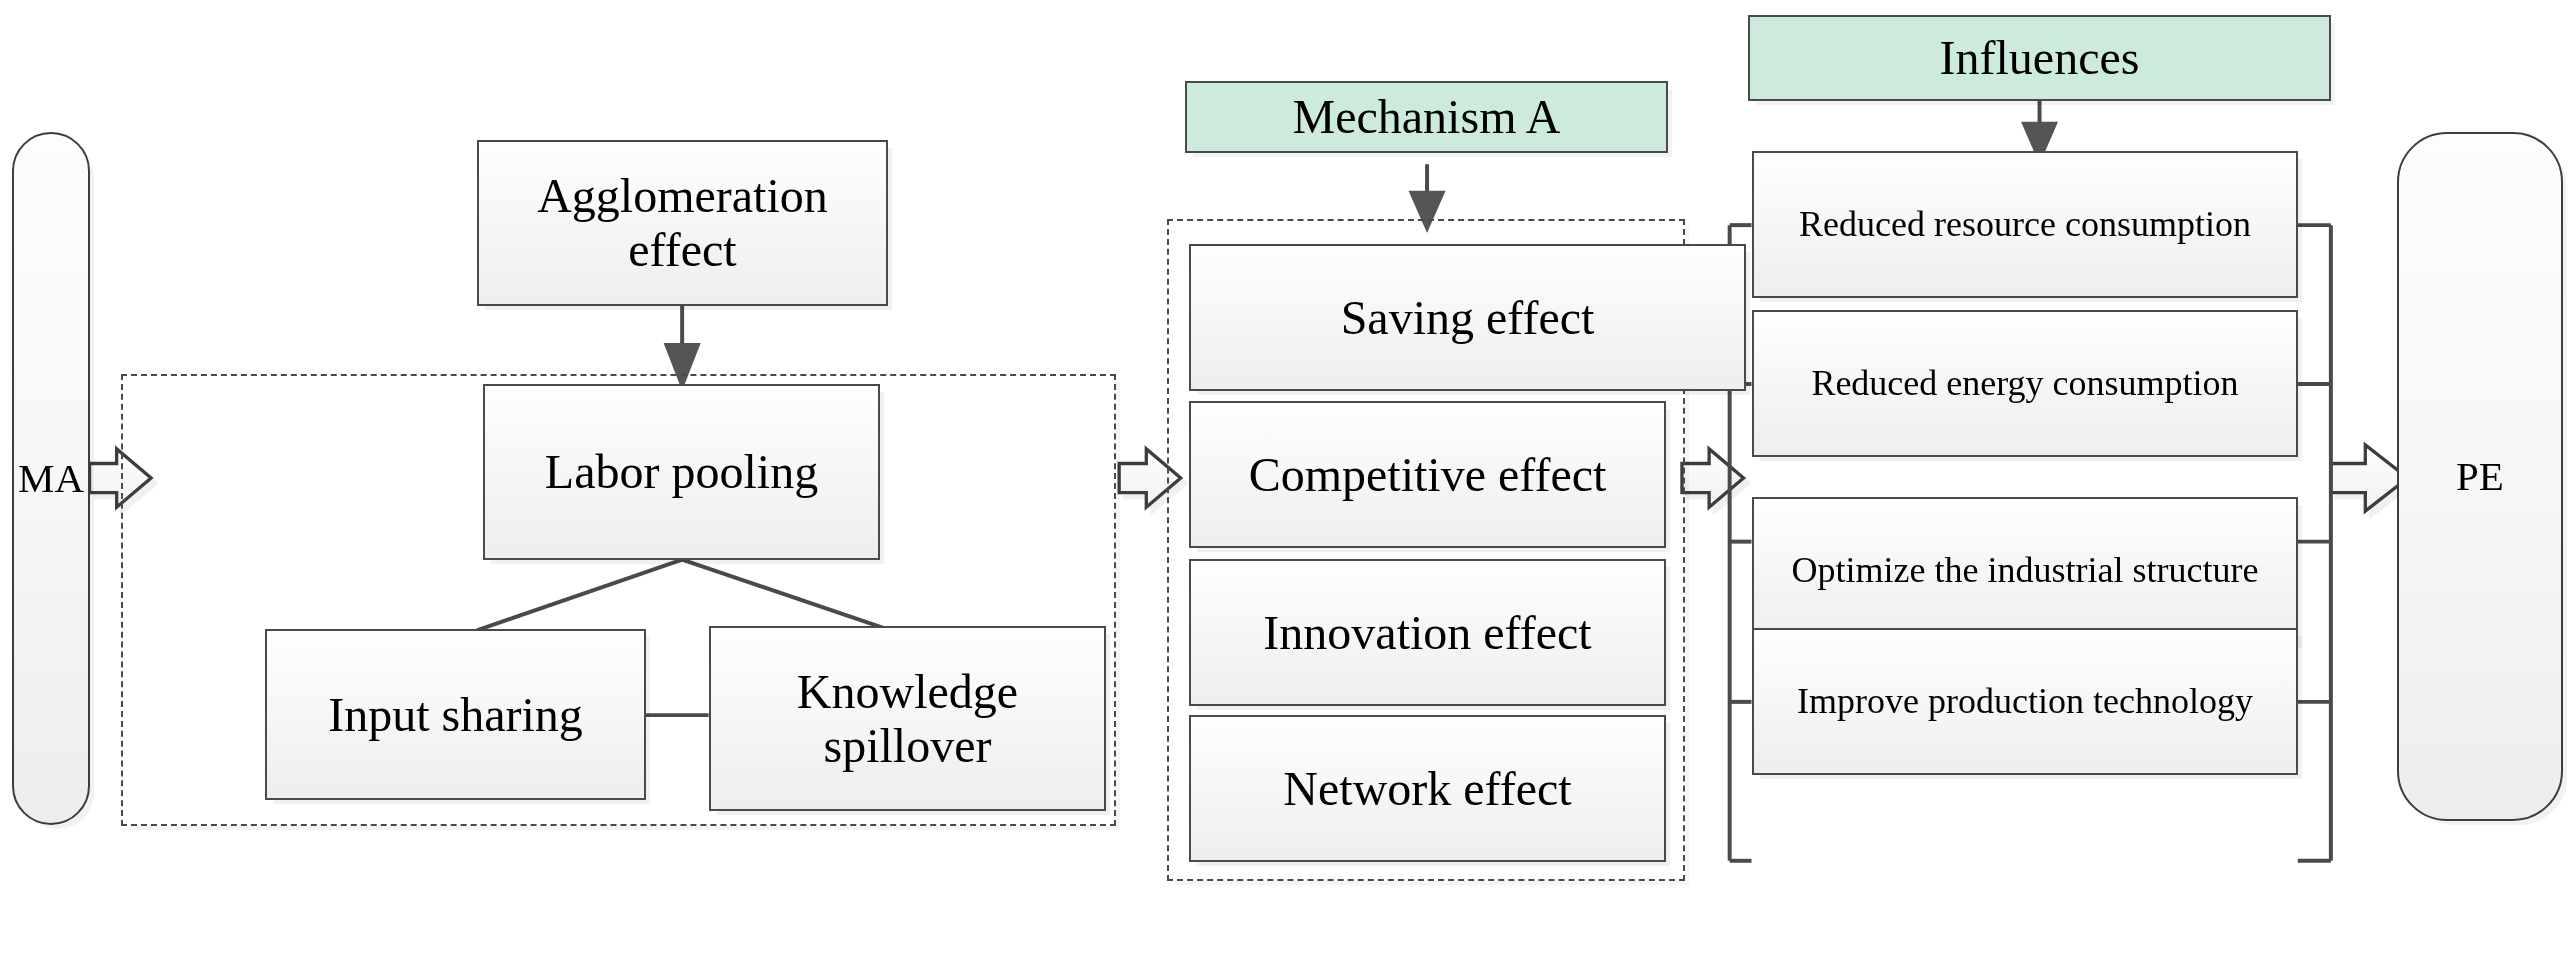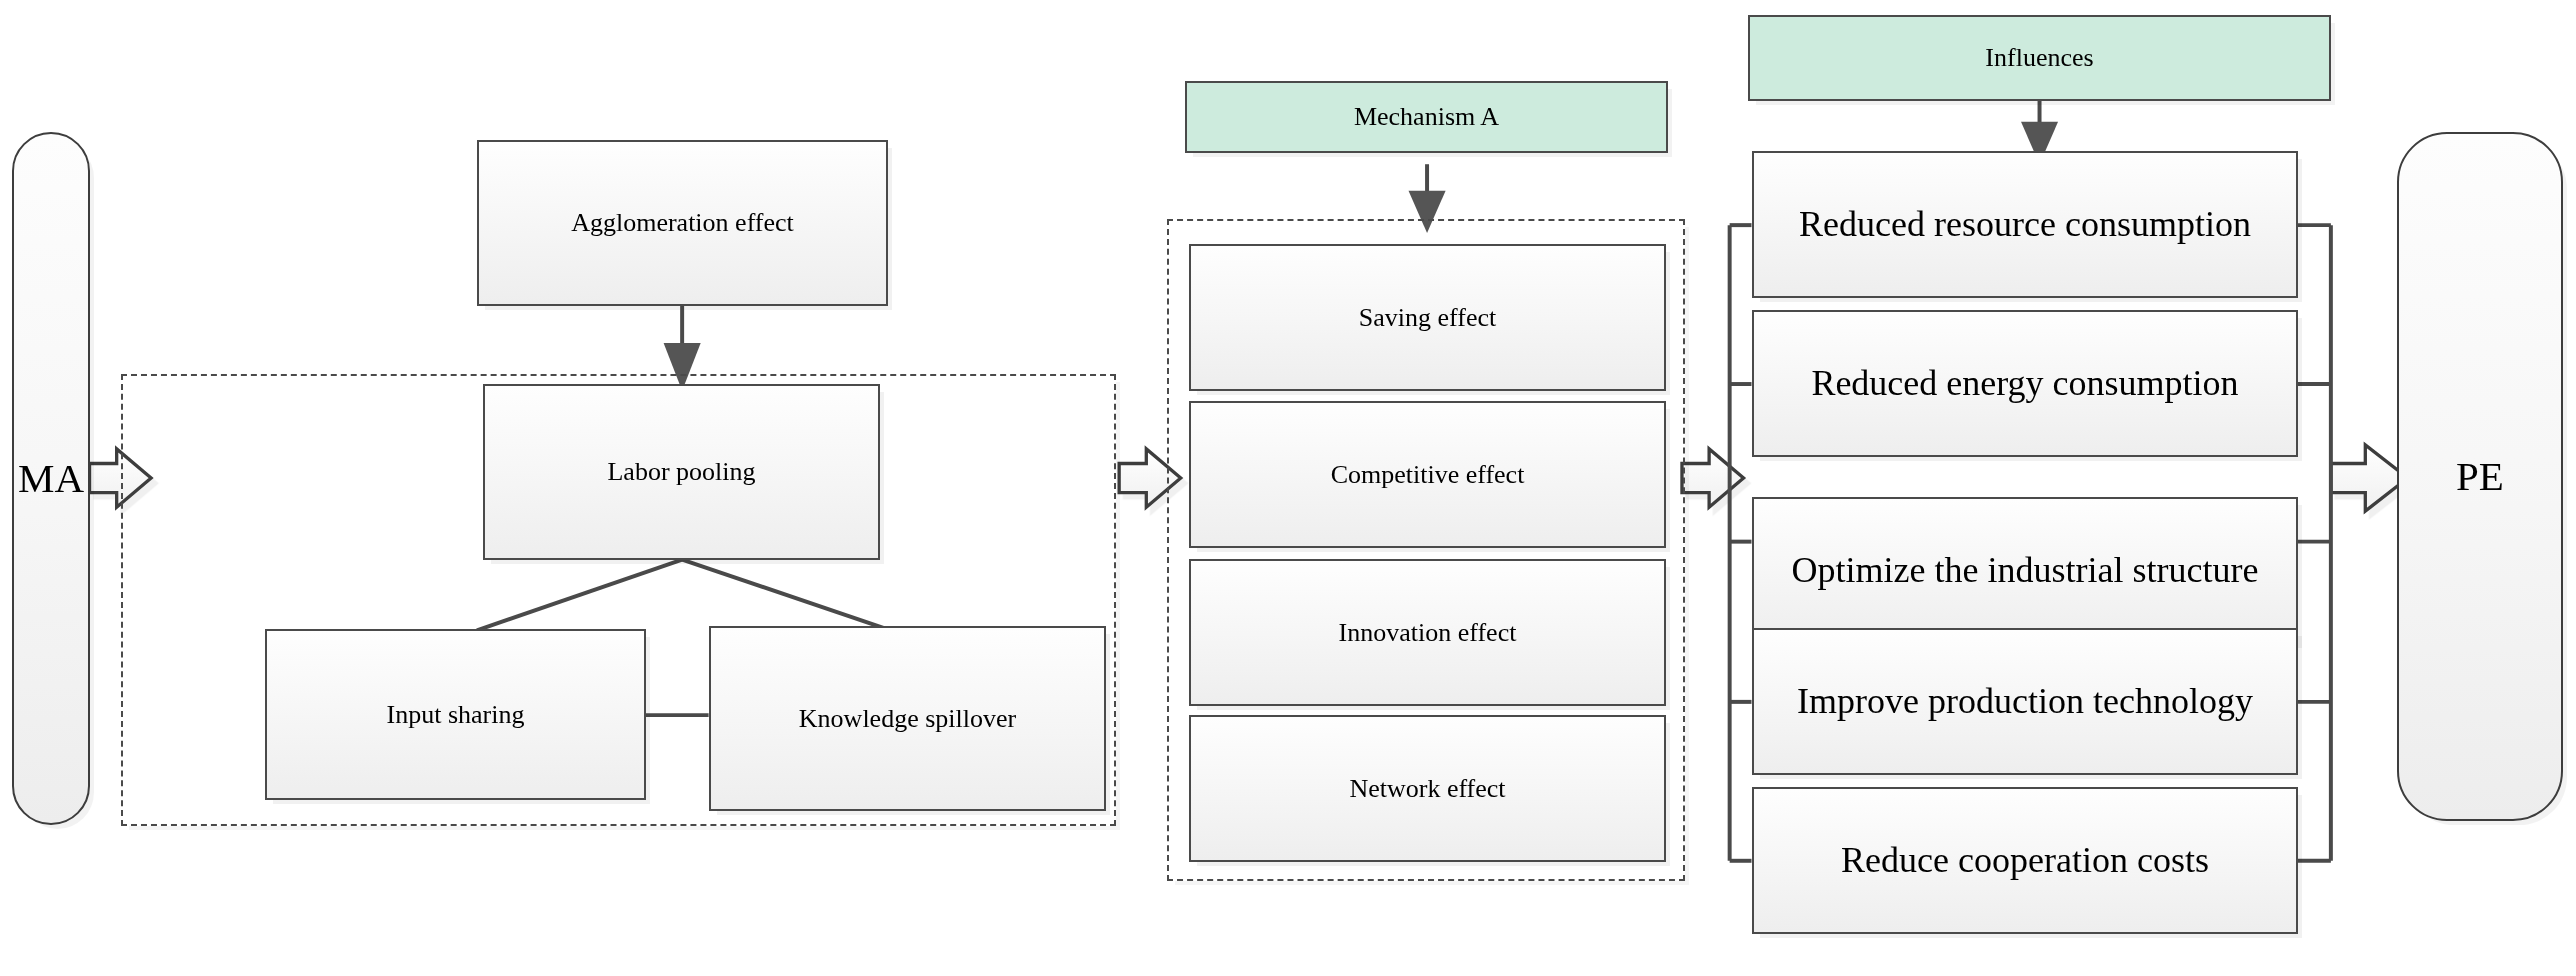--- a/index.html
+++ b/index.html
@@ -21,21 +21,21 @@
 
   .header-green{border:2.6px solid #4a4a4a;
            background:#cdebdd;
            box-shadow:6px 6px 0 -2px rgba(0,0,0,0.05);}
 
   .dashed{position:absolute;box-sizing:border-box;
           border:2.6px dashed #4a4a4a;background:transparent;
           box-shadow:6px 6px 0 -2px rgba(0,0,0,0.04);}
 
   .fs-big{font-size:41px;}
-  .fs-mid{font-size:26px;}
+  .fs-mid{font-size:48px;}
   .fs-sm{font-size:36px;}
 </style>
 </head>
 <body>
 
 <div id="stage">
 
   <svg class="layer" viewBox="0 0 3890 1474">
     <defs>
       <linearGradient id="arrGrad" x1="0" y1="0" x2="0" y2="1">
@@ -124,21 +124,21 @@
   <div class="node fs-mid" style="left:709px;top:626px;width:397px;height:185px;">
     <span>Knowledge spillover</span>
   </div>
 
   <div class="node header-green fs-mid" style="left:1185px;top:81px;width:483px;height:72px;">
     <span>Mechanism A</span>
   </div>
 
   <div class="dashed" style="left:1167px;top:219px;width:518px;height:662px;"></div>
 
-  <div class="node fs-mid" style="left:1189px;top:244px;width:477px;height:147px;align-items:center;">
+  <div class="node fs-mid" style="left:1189px;top:244px;width:557px;height:147px;align-items:center;">
     <span>Saving effect</span>
   </div>
   <div class="node fs-mid" style="left:1189px;top:401px;width:477px;height:147px;">
     <span>Competitive effect</span>
   </div>
   <div class="node fs-mid" style="left:1189px;top:559px;width:477px;height:147px;">
     <span>Innovation effect</span>
   </div>
   <div class="node fs-mid" style="left:1189px;top:715px;width:477px;height:147px;justify-content:center;">
     <span>Network effect</span>
@@ -153,22 +153,19 @@
   </div>
   <div class="node fs-sm" style="left:1752px;top:310px;width:546px;height:147px;">
     <span>Reduced energy consumption</span>
   </div>
   <div class="node fs-sm" style="left:1752px;top:469px;width:546px;height:147px;margin-top:28px;">
     <span>Optimize the industrial structure</span>
   </div>
   <div class="node fs-sm" style="left:1752px;top:628px;width:546px;height:147px;">
     <span>Improve production technology</span>
   </div>
-  <div class="node fs-sm" style="left:1752px;top:787px;width:546px;height:147px;">
-    <span>Reduce cooperation costs</span>
-  </div>
 
   <div class="node capsule fs-big" style="left:2397px;top:132px;width:166px;height:689px;">
     <span>PE</span>
   </div>
 
 </div>
 
 
 </body></html>

